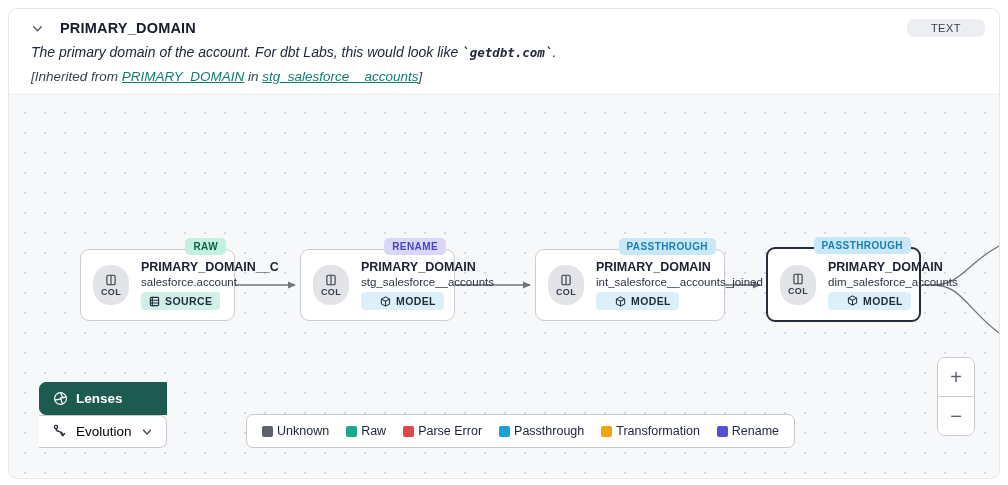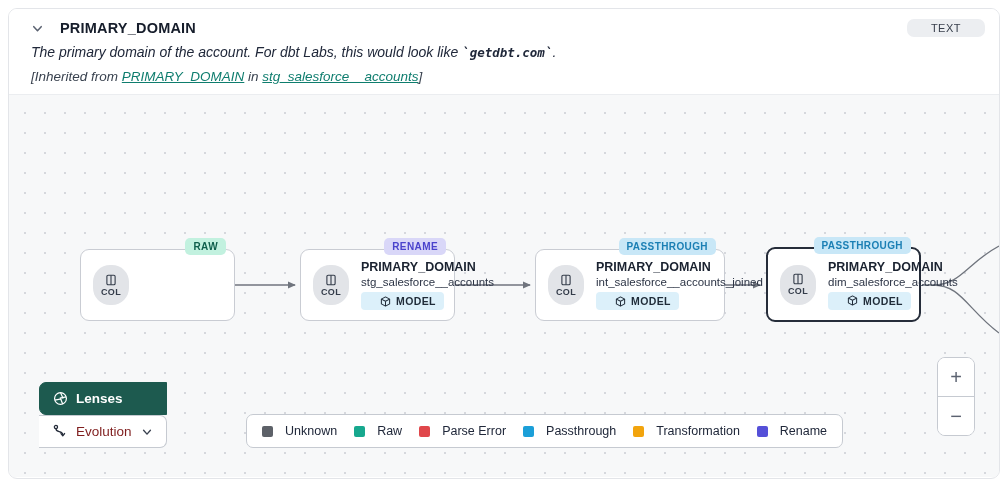--- a/index.html
+++ b/index.html
@@ -43,24 +43,24 @@
   .res-badge.source { background:#d2f0e8; }
   .res-badge.model { background:#dcf0fa;padding-left:19px; }
   .tag { position:absolute; top:-12px; right:8px; font-size:10px; font-weight:700; letter-spacing:.4px; padding:3px 8px; border-radius:4px 4px 4px 0; border-radius:5px; z-index:4; }
   .tag.raw { background:#c2f1df; color:#0f5f4c; }
   .tag.rename { background:#d9d7f8; color:#4a43cc; }
   .tag.passthrough { background:#c8e7f7; color:#1b7fb4; }
 
   
   .lenses-wrap { position:absolute; left:30px; bottom:29px; display:flex; z-index:5;flex-direction:column; }
   .lenses-btn { display:flex; align-items:center; gap:8px; background:#1d5a4f; color:#fff; font-size:13.5px; font-weight:600; border:1px solid #1d5a4f; border-radius:7px 0 0 7px; padding:8px 13px; cursor:pointer; font-family:inherit; }
-  .lens-select { display:flex; align-items:center; gap:9px; background:#fff; border:1px solid #c6cad1; border-left:none; border-radius:0 7px 7px 0; padding:8px 13px; font-size:13.5px; color:#7f1d1d; cursor:pointer; font-family:inherit; }
+  .lens-select { display:flex; align-items:center; gap:9px; background:#fff; border:1px solid #c6cad1; border-left:none; border-radius:0 7px 7px 0; padding:8px 13px; font-size:13.5px; color:#000000; cursor:pointer; font-family:inherit; }
 
   .legend { position:absolute; left:237px; bottom:29px; display:flex; align-items:center; gap:17px; background:#fff; border:1px solid #c6cad1; border-radius:7px; padding:9px 15px; z-index:5; }
-  .legend-item { display:flex; align-items:center; gap:12px; font-size:12.5px; color:#20283a; }
+  .legend-item { display:flex; align-items:center; gap:4px; font-size:12.5px; color:#20283a; }
   .legend-item .sw { width:11px; height:11px; border-radius:2px; flex:0 0 auto; }
 
   .zoom-ctrl { position:absolute; right:24px; bottom:41px; width:38px; background:#fff; border:1px solid #c6cad1; border-radius:8px; overflow:hidden; z-index:5; }
   .zoom-ctrl button { display:block; width:100%; height:38px; background:#fff; border:none; font-size:20px; color:#5b6270; cursor:pointer; font-family:inherit; }
   .zoom-ctrl .divider { height:1px; background:#c6cad1; }
 </style>
 </head>
 <body>
 
 <div class="card">
@@ -98,20 +98,33 @@
 
     <div class="node" style="left:71px; top:154px;">
       <span class="tag raw">RAW</span>
       <div class="col-box">
         <svg width="12" height="12" viewBox="0 0 14 14" fill="none" stroke="#343c4a" stroke-width="1.3">
             <rect x="2.2" y="1.5" width="9.6" height="11" rx="1.5"></rect>
             <line x1="7" y1="1.5" x2="7" y2="12.5"></line>
           </svg>
         <span>COL</span>
       </div>
+      <div class="node-main">
+        <span class="node-title">PRIMARY_DOMAIN__C</span>
+        <span class="node-sub">salesforce.account</span>
+        <span class="res-badge source">
+          <svg width="11" height="11" viewBox="0 0 12 12" fill="none" stroke="#1f2b38" stroke-width="1.2" stroke-linecap="round">
+              <rect x="1.5" y="1.5" width="9" height="9" rx="1"></rect>
+              <line x1="1.5" y1="4.6" x2="10.5" y2="4.6"></line>
+              <line x1="1.5" y1="7.7" x2="10.5" y2="7.7"></line>
+              <line x1="3.6" y1="1.5" x2="3.6" y2="10.5"></line>
+            </svg>
+          <span>SOURCE</span>
+        </span>
+      </div>
     </div>
 
     <div class="node" style="left:291px; top:154px;">
       <span class="tag rename">RENAME</span>
       <div class="col-box">
         <svg width="12" height="12" viewBox="0 0 14 14" fill="none" stroke="#343c4a" stroke-width="1.3">
             <rect x="2.2" y="1.5" width="9.6" height="11" rx="1.5"></rect>
             <line x1="7" y1="1.5" x2="7" y2="12.5"></line>
           </svg>
         <span>COL</span>

